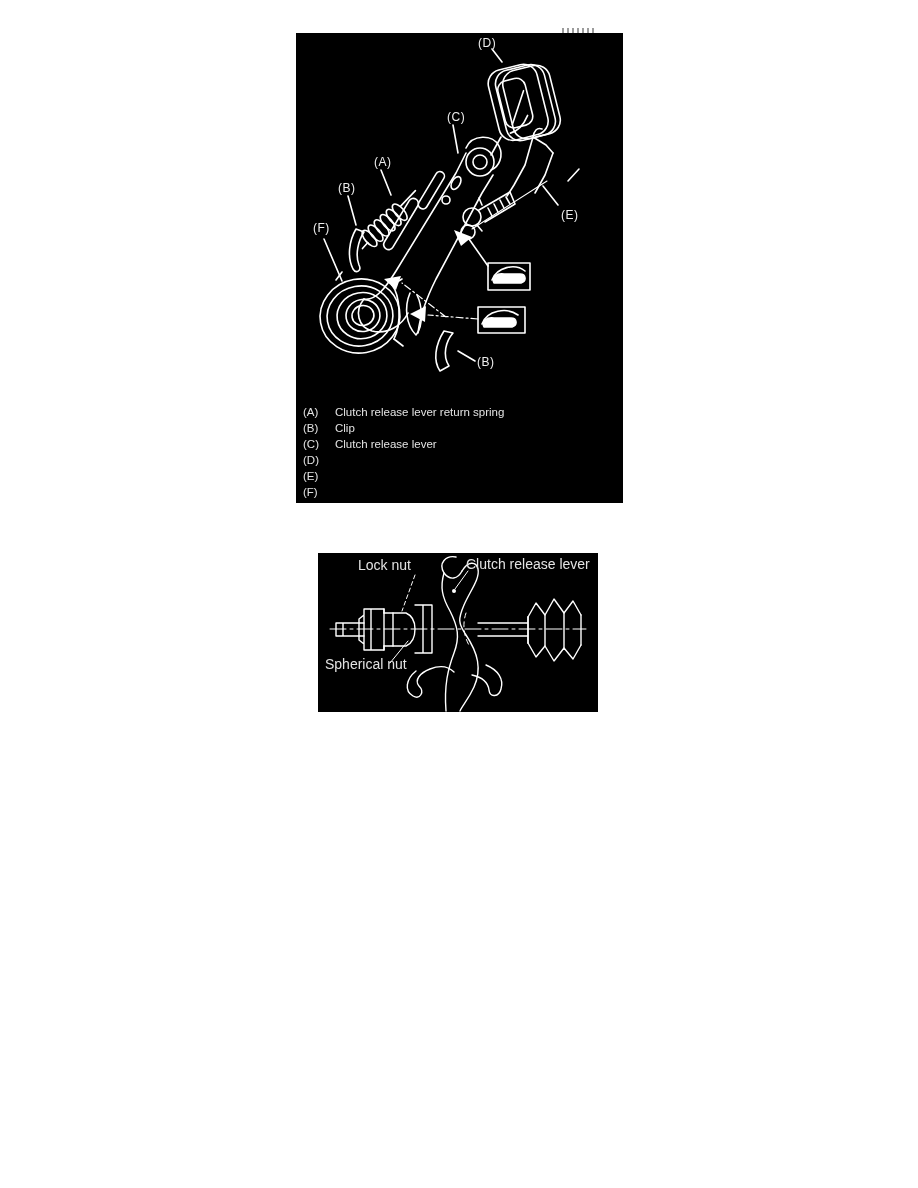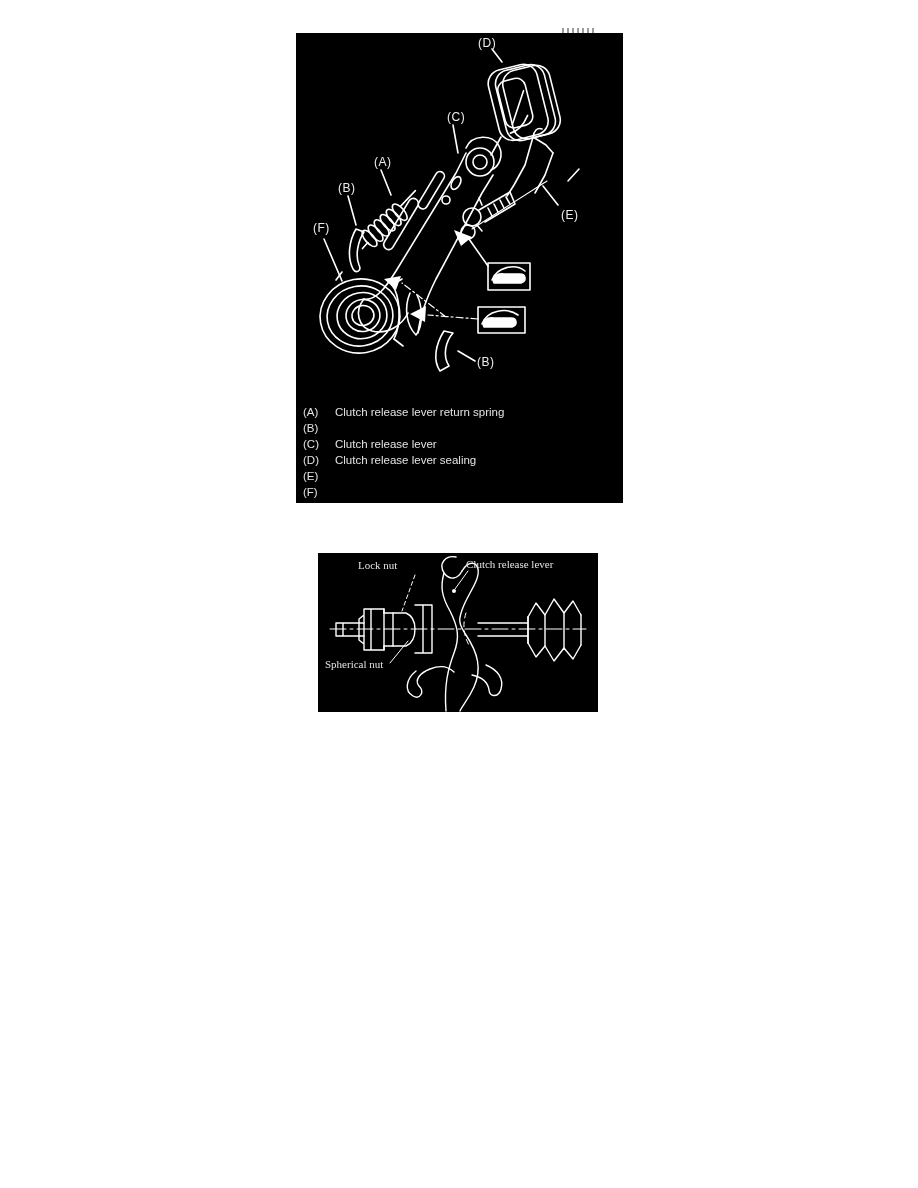--- a/index.html
+++ b/index.html
@@ -16,23 +16,22 @@
     white-space:nowrap;line-height:13px;
   }
   .legend{
     position:absolute;left:7px;top:371px;right:4px;color:#e3e3e3;
     font-size:11.5px;line-height:16.1px;
   }
   .legend-row{display:flex;}
   .legend-key{width:32px;flex:none;}
   .legend-label{flex:1;}
   .fig2-label{
-    position:absolute;color:#e3e3e3;font-size:11px;white-space:nowrap;
+    position:absolute;color:#e3e3e3;font-size:14px;white-space:nowrap;
     line-height:12px;
-    font-family:Liberation Serif, serif;
   }
   #label-lock-nut{left:40px;top:6px;}
   #label-clutch-release-lever{left:148px;top:5px;}
   #label-spherical-nut{left:7px;top:105px;}
   .scan-artifact{
     position:absolute;left:562px;top:28px;width:34px;height:7px;
     background:repeating-linear-gradient(90deg,#8a8a8a 0 2px,transparent 2px 5px);
     opacity:.85;
   }
 </style>
@@ -144,28 +143,28 @@
   <span class="callout" style="left:17px;top:189px;">(F)</span>
   <span class="callout" style="left:181px;top:323px;">(B)</span>
 
   <div class="legend">
     <div class="legend-row">
       <span class="legend-key">(A)</span>
       <span class="legend-label">Clutch release lever return spring</span>
     </div>
     <div class="legend-row">
       <span class="legend-key">(B)</span>
+      <span class="legend-label">Clip</span>
     </div>
     <div class="legend-row">
       <span class="legend-key">(C)</span>
       <span class="legend-label">Clutch release lever</span>
     </div>
     <div class="legend-row">
       <span class="legend-key">(D)</span>
-      <span class="legend-label">Clutch release lever sealing</span>
     </div>
     <div class="legend-row">
       <span class="legend-key">(E)</span>
     </div>
     <div class="legend-row">
       <span class="legend-key">(F)</span>
     </div>
   </div>
 </div>
 

